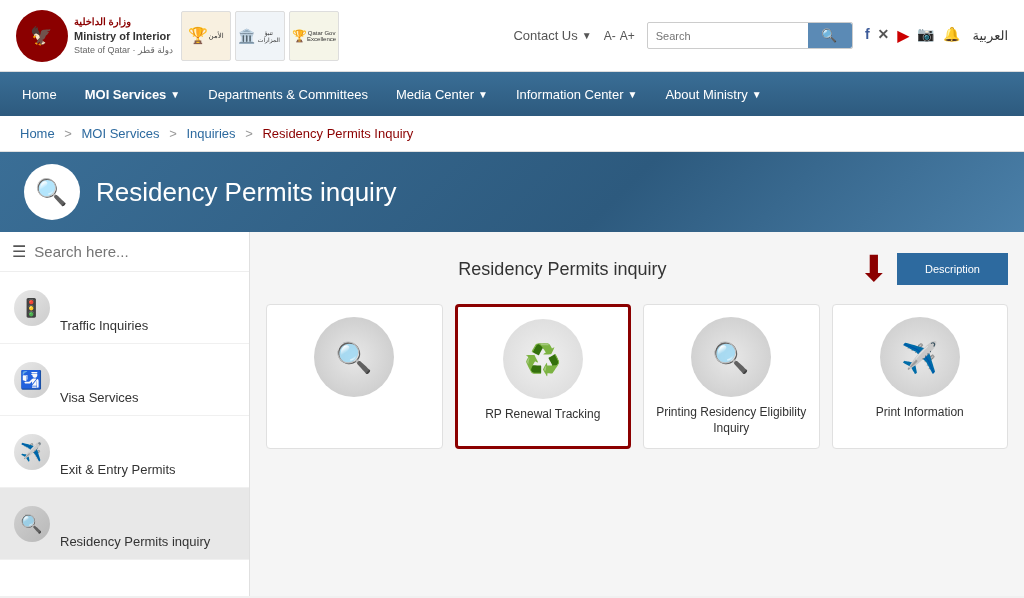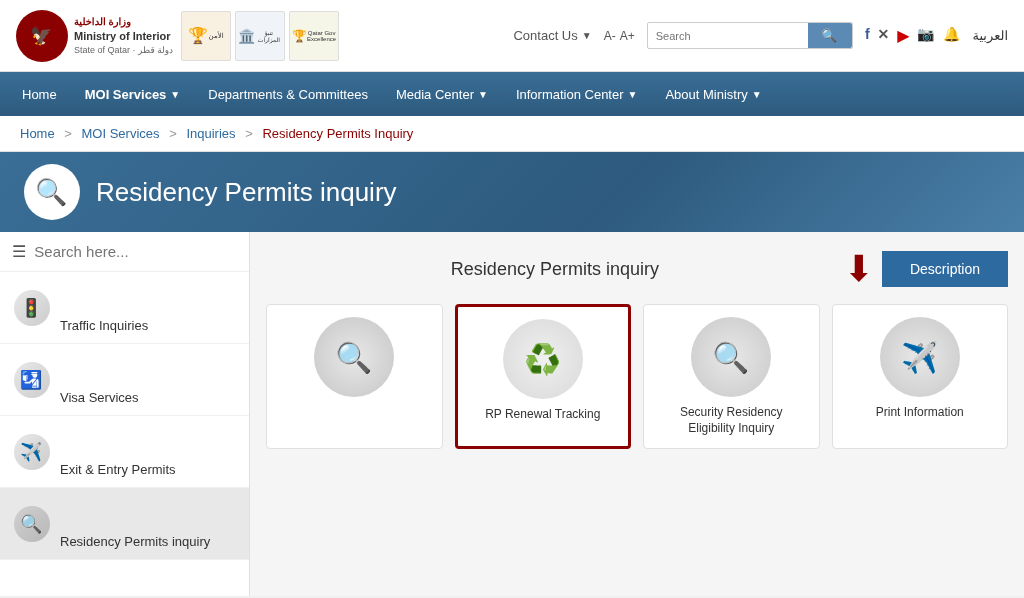--- a/index.html
+++ b/index.html
@@ -193,21 +193,21 @@
       </div>
       <span class="sidebar-item-label">Residency Permits inquiry</span>
     </div>
   </div>
 
   <div class="content-area">
 
     <div style="display:flex;align-items:center;margin-bottom:14px;">
       <div style="flex:1;font-size:18px;color:#333;text-align:center;">Residency Permits inquiry</div>
       <div style="font-size:36px;color:#8B0000;margin-right:8px;">⬇</div>
-      <button style="background:#2d6a9f;color:#fff;padding:10px 28px;font-size:14px;border:none;cursor:pointer;">Description</button>
+      <button style="background:#2d6a9f;color:#fff;padding:10px 28px;font-size:11px;border:none;cursor:pointer;">Description</button>
     </div>
 
     <div class="cards-grid">
 
       <div class="card">
         <div class="card-icon" style="background:radial-gradient(circle,#e8e8e8,#c5c5c5);">
           <span style="font-size:30px;">🔍</span>
         </div>
       </div>
 
@@ -215,21 +215,21 @@
         <div class="card-icon" style="background:radial-gradient(circle,#f0f0f0,#d8d8d8);">
           <span style="font-size:30px;">♻️</span>
         </div>
         <div class="card-label">RP Renewal Tracking</div>
       </div>
 
       <div class="card">
         <div class="card-icon" style="background:radial-gradient(circle,#e8e8e8,#c8c8c8);">
           <span style="font-size:30px;">🔍</span>
         </div>
-        <div class="card-label">Security Residency Eligibility Inquiry</div>
+        <div class="card-label">Printing Residency Eligibility Inquiry</div>
       </div>
 
       <div class="card">
         <div class="card-icon" style="background:radial-gradient(circle,#e8e8e8,#c8c8c8);">
           <span style="font-size:30px;">✈️</span>
         </div>
         <div class="card-label">Print Information</div>
       </div>
 
     </div>

